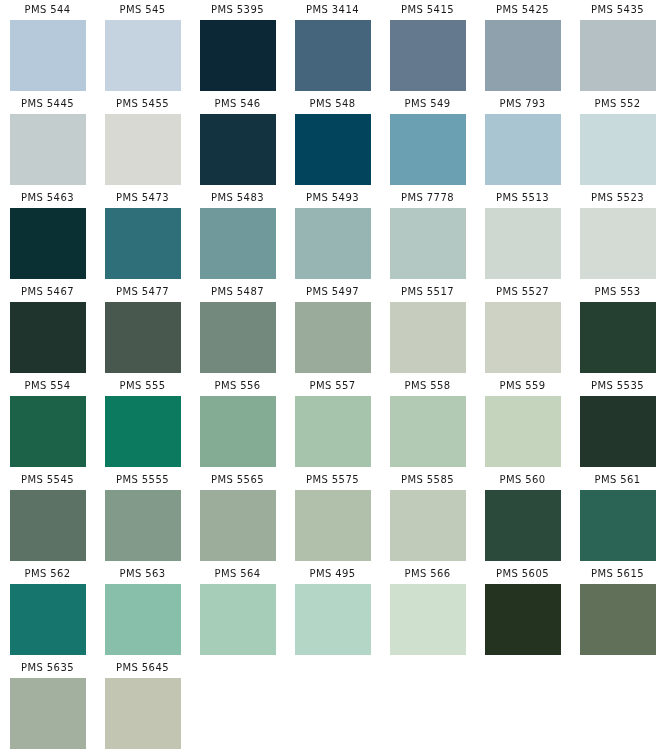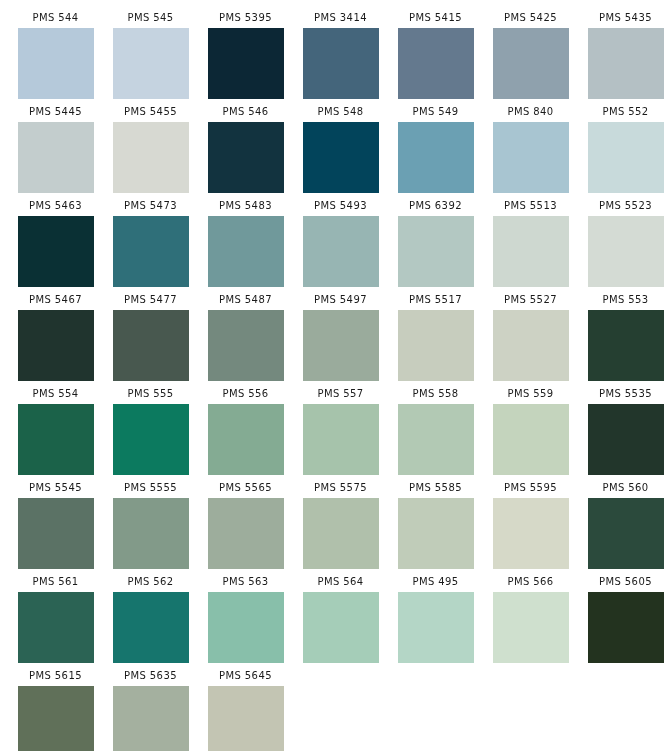--- a/index.html
+++ b/index.html
@@ -14,21 +14,21 @@
     overflow: hidden;
     font-family: "DejaVu Sans", "Liberation Sans", sans-serif;
   }
   #swatch-chart {
     width: 567px;
     height: 751px;
     display: grid;
     grid-template-columns: repeat(7, 95px);
     grid-template-rows: repeat(8, 94px);
     box-sizing: border-box;
-    padding: 8px;
+    padding: 0;
   }
   .swatch-cell {
     width: 95px;
     height: 94px;
     display: flex;
     flex-direction: column;
     align-items: center;
     box-sizing: border-box;
   }
   .swatch-label {
@@ -94,21 +94,21 @@
     </div>
     <div class="swatch-cell">
       <div class="swatch-label">PMS 548</div>
       <div class="swatch-chip" style="background-color: rgb(2, 68, 91);"></div>
     </div>
     <div class="swatch-cell">
       <div class="swatch-label">PMS 549</div>
       <div class="swatch-chip" style="background-color: rgb(107, 160, 179);"></div>
     </div>
     <div class="swatch-cell">
-      <div class="swatch-label">PMS 840</div>
+      <div class="swatch-label">PMS 793</div>
       <div class="swatch-chip" style="background-color: rgb(168, 197, 209);"></div>
     </div>
     <div class="swatch-cell">
       <div class="swatch-label">PMS 552</div>
       <div class="swatch-chip" style="background-color: rgb(200, 218, 219);"></div>
     </div>
     <div class="swatch-cell">
       <div class="swatch-label">PMS 5463</div>
       <div class="swatch-chip" style="background-color: rgb(10, 48, 52);"></div>
     </div>
@@ -118,21 +118,21 @@
     </div>
     <div class="swatch-cell">
       <div class="swatch-label">PMS 5483</div>
       <div class="swatch-chip" style="background-color: rgb(112, 153, 155);"></div>
     </div>
     <div class="swatch-cell">
       <div class="swatch-label">PMS 5493</div>
       <div class="swatch-chip" style="background-color: rgb(151, 181, 179);"></div>
     </div>
     <div class="swatch-cell">
-      <div class="swatch-label">PMS 6392</div>
+      <div class="swatch-label">PMS 7778</div>
       <div class="swatch-chip" style="background-color: rgb(179, 200, 194);"></div>
     </div>
     <div class="swatch-cell">
       <div class="swatch-label">PMS 5513</div>
       <div class="swatch-chip" style="background-color: rgb(206, 216, 208);"></div>
     </div>
     <div class="swatch-cell">
       <div class="swatch-label">PMS 5523</div>
       <div class="swatch-chip" style="background-color: rgb(212, 219, 212);"></div>
     </div>
@@ -204,24 +204,20 @@
       <div class="swatch-label">PMS 5565</div>
       <div class="swatch-chip" style="background-color: rgb(157, 173, 156);"></div>
     </div>
     <div class="swatch-cell">
       <div class="swatch-label">PMS 5575</div>
       <div class="swatch-chip" style="background-color: rgb(176, 192, 171);"></div>
     </div>
     <div class="swatch-cell">
       <div class="swatch-label">PMS 5585</div>
       <div class="swatch-chip" style="background-color: rgb(192, 204, 185);"></div>
-    </div>
-    <div class="swatch-cell">
-      <div class="swatch-label">PMS 5595</div>
-      <div class="swatch-chip" style="background-color: rgb(214, 217, 200);"></div>
     </div>
     <div class="swatch-cell">
       <div class="swatch-label">PMS 560</div>
       <div class="swatch-chip" style="background-color: rgb(43, 74, 60);"></div>
     </div>
     <div class="swatch-cell">
       <div class="swatch-label">PMS 561</div>
       <div class="swatch-chip" style="background-color: rgb(43, 99, 84);"></div>
     </div>
     <div class="swatch-cell">

